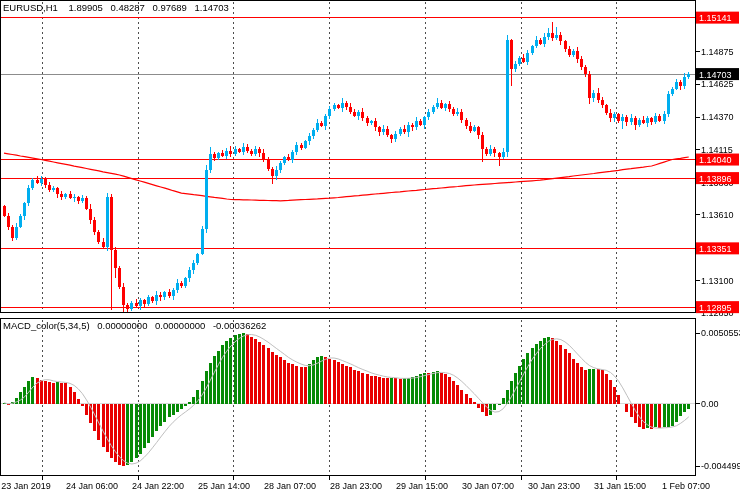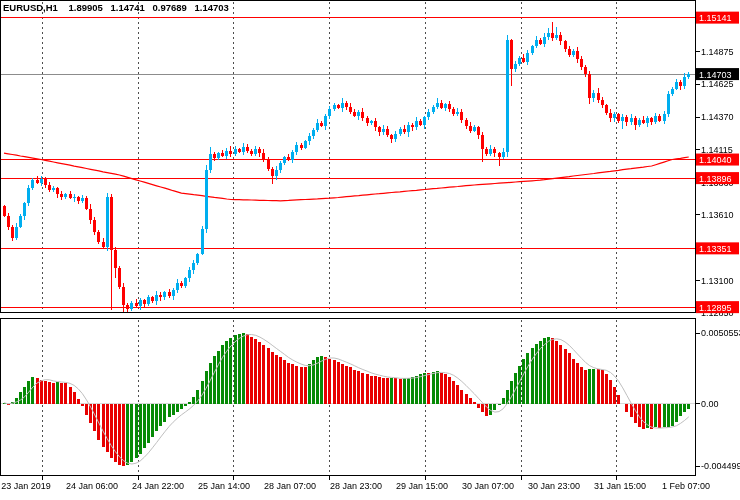--- a/index.html
+++ b/index.html
@@ -1,20 +1,20 @@
 <!DOCTYPE html>
 <html><head>
 <meta charset="utf-8">
 <style>
   html,body{margin:0;padding:0;background:#fff;}
   .stage{position:relative;width:740px;height:500px;background:#fff;overflow:hidden;
          font-family:"Liberation Sans",sans-serif;}
   .stage svg{position:absolute;left:0;top:0;}
   .title-row{position:absolute;left:3px;top:2px;font-size:9.5px;color:#000;white-space:nowrap;z-index:3;}
-  .title-row span{margin-right:5px;font-weight:bold;}
+  .title-row span{margin-right:5px;}
   .title-row .sym{margin-right:8px;}
   .macd-row{position:absolute;left:3px;top:320px;font-size:9.5px;color:#000;white-space:nowrap;z-index:3;}
   .macd-row span{margin-right:5px;}
 </style>
 </head>
 <body>
 
 <div class="stage">
   <svg id="chart-svg" width="740" height="500" viewBox="0 0 740 500">
       <g>
@@ -616,17 +616,23 @@
         <text x="422" y="489" font-family="&quot;Liberation Sans&quot;,sans-serif" font-size="9px" fill="#000000" text-anchor="middle">29 Jan 15:00</text>
         <text x="488" y="489" font-family="&quot;Liberation Sans&quot;,sans-serif" font-size="9px" fill="#000000" text-anchor="middle">30 Jan 07:00</text>
         <text x="554" y="489" font-family="&quot;Liberation Sans&quot;,sans-serif" font-size="9px" fill="#000000" text-anchor="middle">30 Jan 23:00</text>
         <text x="620" y="489" font-family="&quot;Liberation Sans&quot;,sans-serif" font-size="9px" fill="#000000" text-anchor="middle">31 Jan 15:00</text>
         <text x="686" y="489" font-family="&quot;Liberation Sans&quot;,sans-serif" font-size="9px" fill="#000000" text-anchor="middle">1 Feb 07:00</text>
       </g>
     </svg>
   <div class="title-row">
     <span class="sym">EURUSD,H1</span>
     <span>1.89905</span>
-    <span>1.14741</span>
+    <span>0.48287</span>
     <span>0.97689</span>
     <span>1.14703</span>
+  </div>
+  <div class="macd-row">
+    <span>MACD_color(5,34,5)</span>
+    <span>0.00000000</span>
+    <span>0.00000000</span>
+    <span>-0.00036262</span>
   </div>
 </div>
 
 </body></html>

